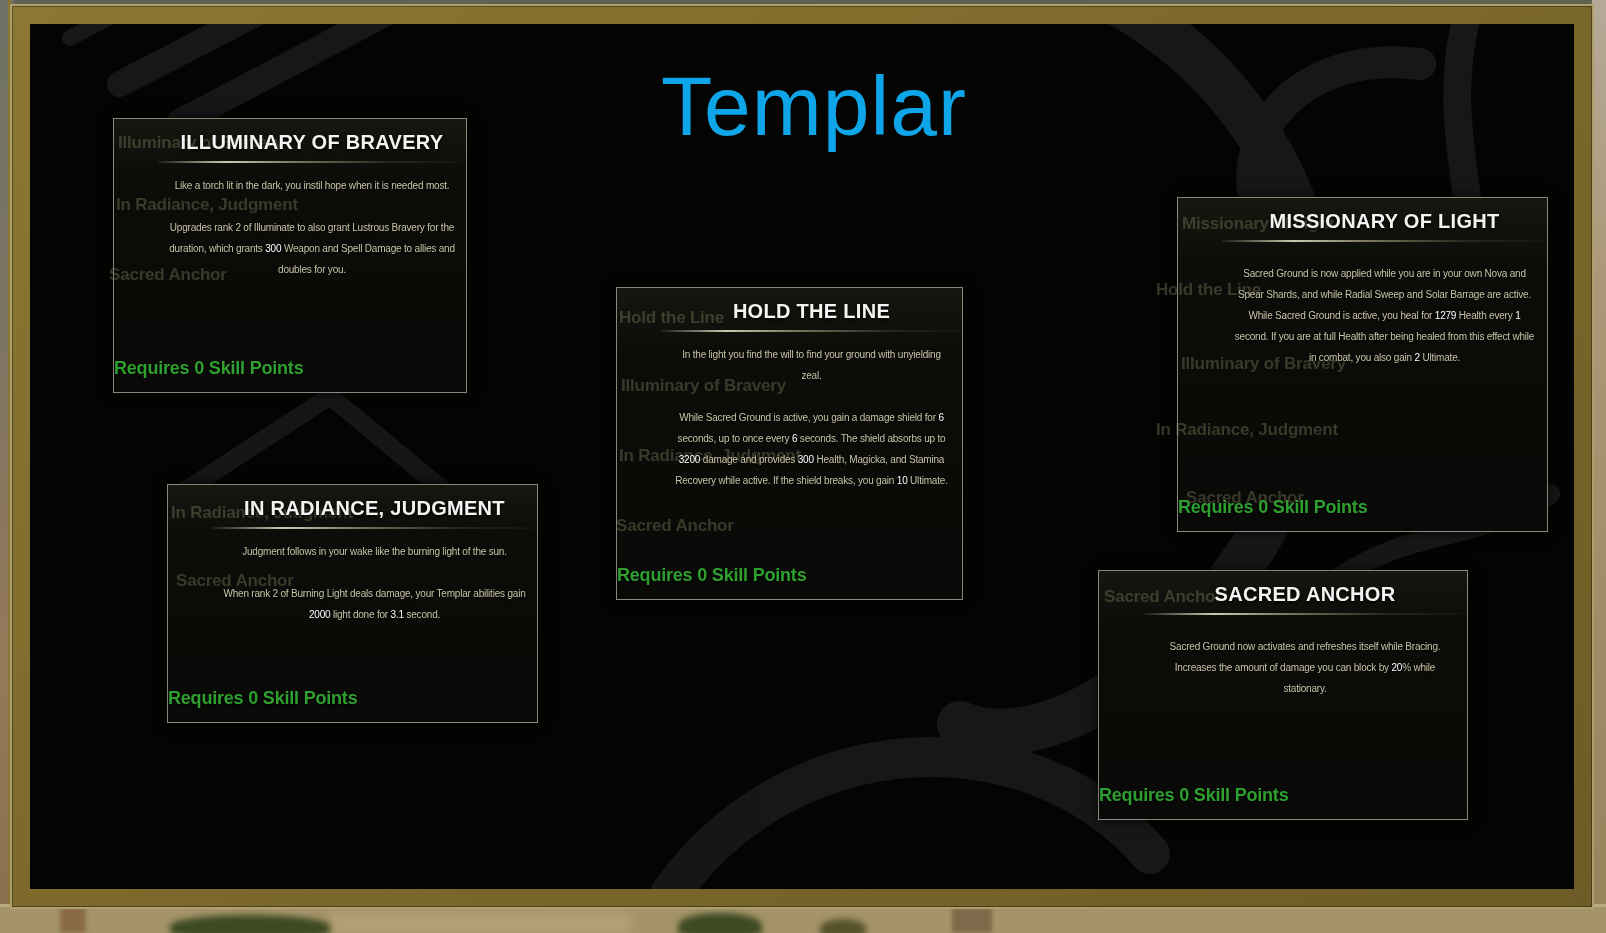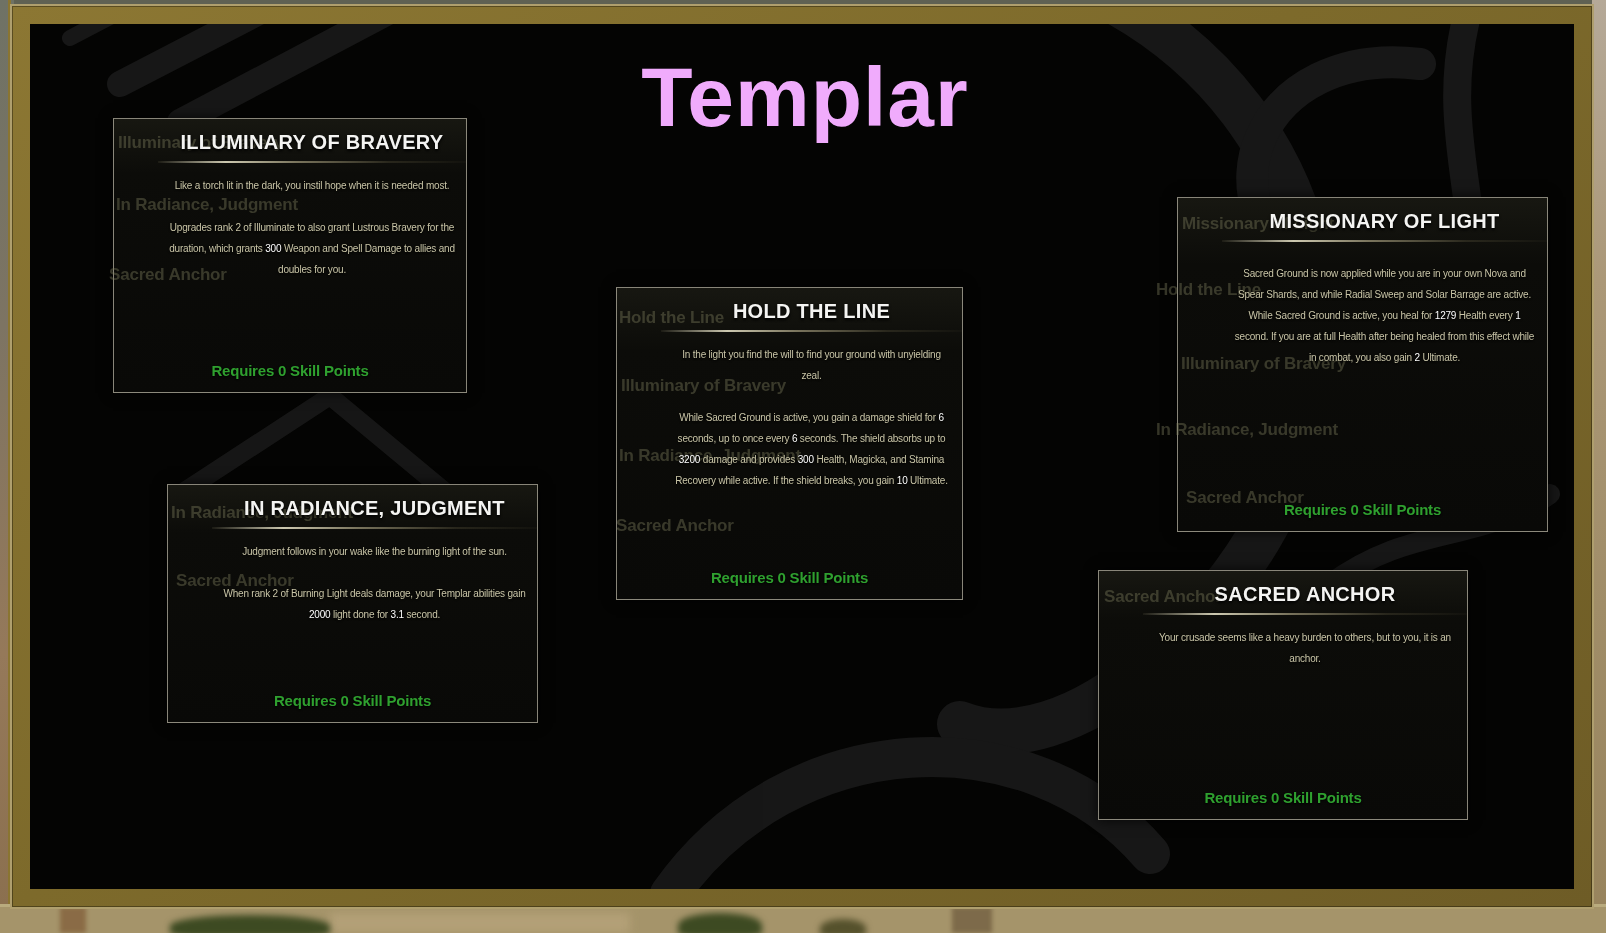--- a/index.html
+++ b/index.html
@@ -36,42 +36,42 @@
   .pillar.p2{left:952px;width:40px;height:26px;background:#7d6a4a}
   .ruin{position:absolute;bottom:0;left:330px;width:300px;height:20px;background:#b3a077;filter:blur(4px);}
   
   .frame{position:absolute;left:12px;top:6px;right:14px;bottom:26px;
     background:linear-gradient(145deg,#8c7733 0%,#7d6a2b 45%,#6e5c26 100%);
     box-shadow:0 0 0 2px var(--frame-edge), inset 0 0 0 1px rgba(0,0,0,.35);}
   
   .canvas{position:absolute;left:30px;top:24px;right:32px;bottom:44px;
     background:var(--canvas-black);overflow:hidden;}
   .motif{position:absolute;inset:0;width:100%;height:100%;}
-  .page-title{position:absolute;top:22px;left:0;width:100%;margin:3px;text-align:center;
-    font-size:84px;font-weight:bold;color:#f0abfc;letter-spacing:1px;}
+  .page-title{position:absolute;top:22px;left:0;width:100%;margin:12px;text-align:center;
+    font-size:84px;font-weight:normal;color:#0ea5e9;letter-spacing:1px;}
   
   .panel{position:absolute;z-index:2;
     background:linear-gradient(180deg,#171711 0%,#0c0c09 20%,#090907 100%);
     border:1px solid rgba(186,181,166,.72);
     box-shadow:0 0 12px rgba(0,0,0,.8);padding-left:44px;}
   .ghost{position:absolute;z-index:0;font-weight:bold;font-size:17px;
     color:rgba(128,128,94,.40);white-space:nowrap;letter-spacing:-.2px;}
   .panel-title{position:relative;z-index:1;margin:12px 8px 0;text-align:center;
     font-size:20px;font-weight:bold;color:#f4f4f2;letter-spacing:.3px;
     text-shadow:0 2px 3px #000;white-space:nowrap;}
   .divider{position:relative;z-index:1;height:2px;margin-top:7px;
     background:linear-gradient(90deg,rgba(150,142,105,.10) 0%,rgba(238,233,205,.85) 22%,
       rgba(210,200,160,.55) 45%,rgba(120,112,80,.25) 75%,rgba(60,56,40,.10) 100%);}
   .flavor,.effect{position:relative;z-index:1;margin:12px 10px 0;text-align:center;
     font-size:10px;line-height:21px;letter-spacing:-.2px;color:var(--body-text);
     text-shadow:0 1px 2px #000;}
   .effect{margin-top:21px;}
   .hl{color:var(--highlight);text-align:center;}
-  .requires{position:absolute;z-index:1;left:0;right:0;bottom:13px;margin:0;text-align:center;
-    font-size:15px;font-weight:bold;letter-spacing:-.2px;color:var(--requires-green);
+  .requires{position:absolute;z-index:1;left:0;right:0;bottom:13px;margin:0;
+    font-size:18px;font-weight:bold;letter-spacing:-.2px;color:var(--requires-green);
     text-shadow:0 1px 2px #000;}
 </style>
 </head>
 <body>
 
 <div>
 
   <div class="bg-top"></div>
   <div class="bg-left"></div>
   <div class="bg-left-goldline"></div>
@@ -148,18 +148,18 @@
       <h2 class="panel-title">MISSIONARY OF LIGHT</h2>
       <div class="divider"></div>
       <p class="effect"><span>Sacred Ground is now applied while you are in your own Nova and Spear Shards, and while Radial Sweep and Solar Barrage are active. While Sacred Ground is active, you heal for </span><span class="hl">1279</span><span> Health every </span><span class="hl">1</span><span> second. If you are at full Health after being healed from this effect while in combat, you also gain </span><span class="hl">2</span><span> Ultimate.</span></p>
       <p class="requires">Requires 0 Skill Points</p>
     </section>
 
     <section class="panel" style="left:1068px;top:546px;width:370px;height:250px;">
       <div class="ghost" style="left:5px;top:16px">Sacred Anchor</div>
       <h2 class="panel-title">SACRED ANCHOR</h2>
       <div class="divider"></div>
-      <p class="flavor">Your crusade seems like a heavy burden to others, but to you, it is an anchor.</p>
+      <p class="effect"><span>Sacred Ground now activates and refreshes itself while Bracing. Increases the amount of damage you can block by </span><span class="hl">20</span><span>% while stationary.</span></p>
       <p class="requires">Requires 0 Skill Points</p>
     </section>
 
   </div>
 </div>
 
 </body></html>

